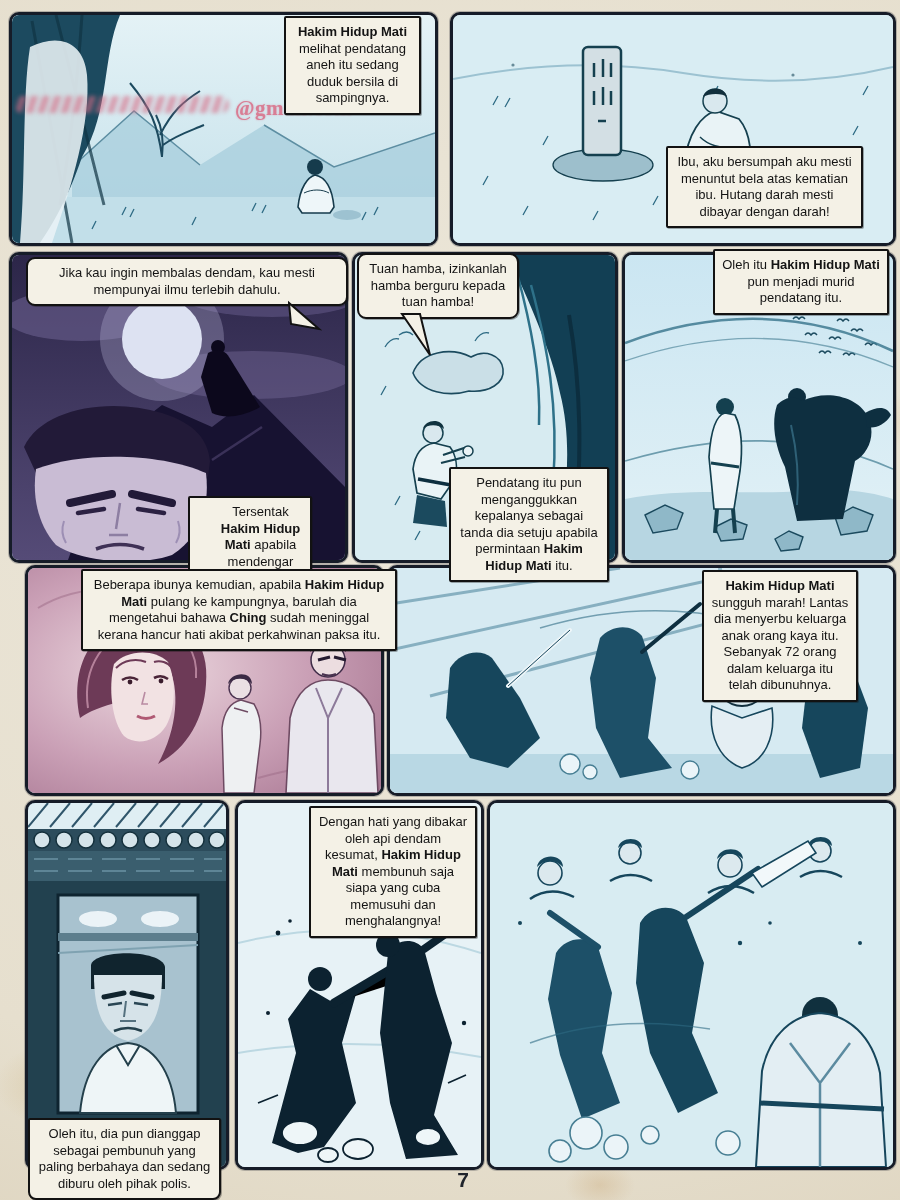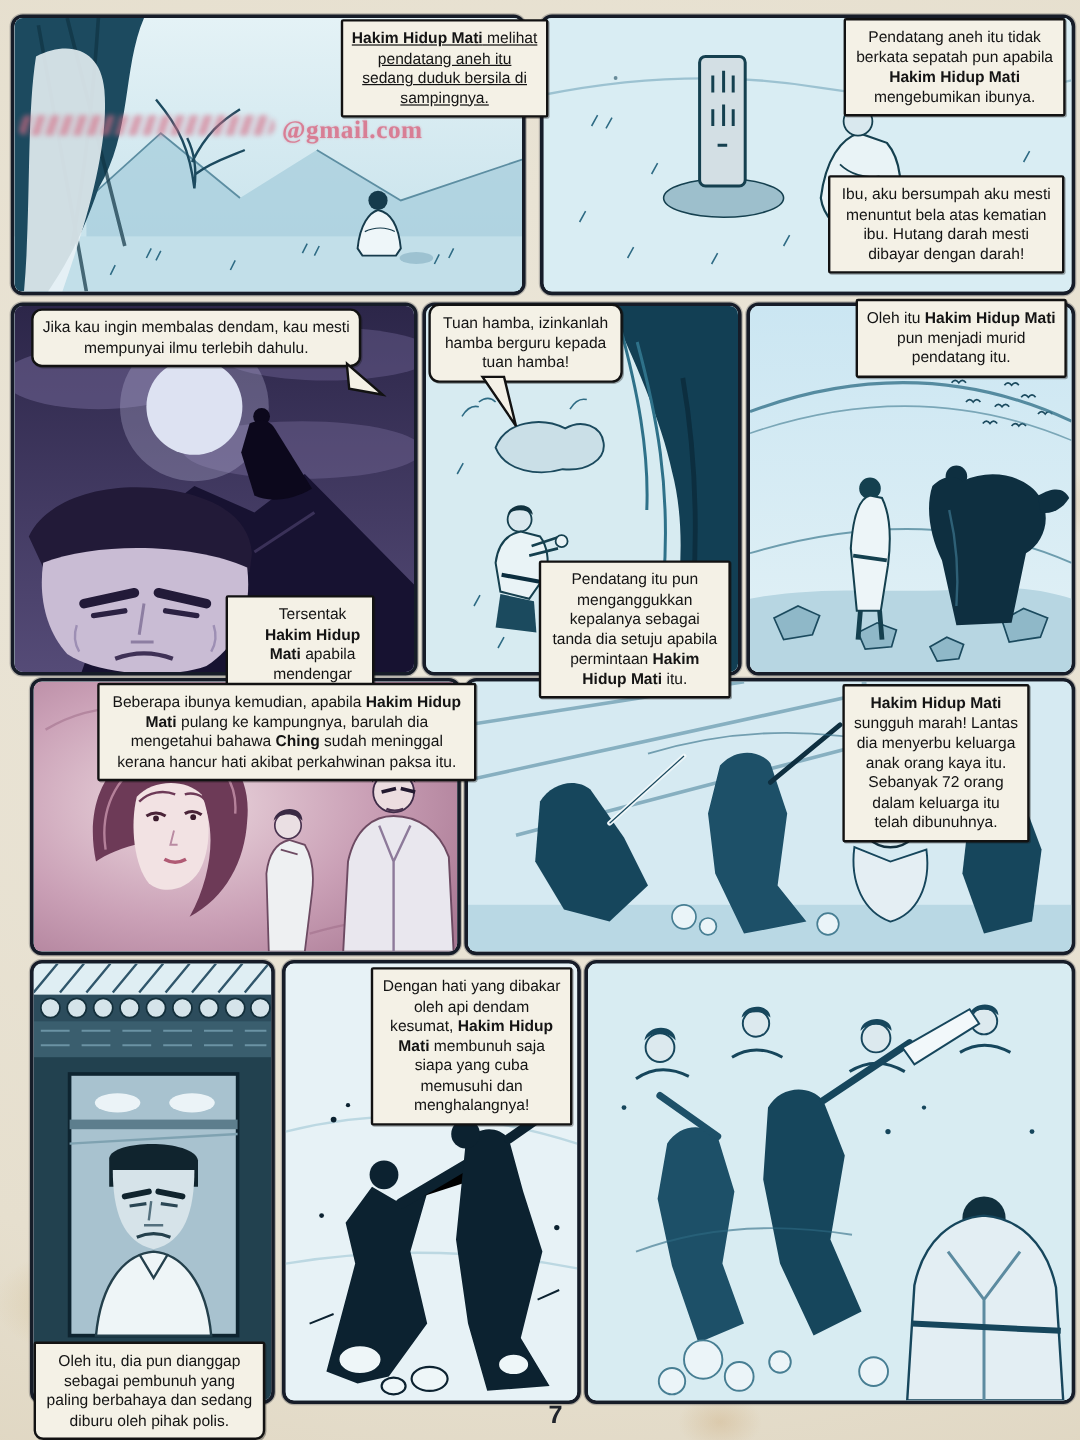--- a/index.html
+++ b/index.html
@@ -348,27 +348,26 @@
       <path d="M40 240 Q120 210 220 226" stroke="#2e6b84" stroke-width="1.6" fill="none" opacity=".6"></path>
       <g fill="#16465c">
         <circle cx="250" cy="140" r="2.2"></circle>
           <circle cx="280" cy="120" r="1.8"></circle>
           <circle cx="370" cy="140" r="2"></circle>
           <circle cx="30" cy="120" r="2"></circle>
       </g>
     </svg>
   </div>
 
-  <div class="cap" style="left:284px;top:16px;width:173px;text-decoration:underline;"><span class="b">Hakim Hidup Mati</span><span> melihat pendatang aneh itu sedang duduk bersila di sampingnya.</span></div>
-
-  <div class="cap" style="left:703px;top:15px;width:185px;"><span>Pendatang aneh itu tidak berkata sepatah pun apabila </span><span class="b">Hakim Hidup Mati</span><span> mengebumikan ibunya.</span></div>
-
-  <div class="cap" style="left:690px;top:146px;width:197px;"><span>Ibu, aku bersumpah aku mesti menuntut bela atas kematian ibu. Hutang darah mesti dibayar dengan darah!</span></div>
-
-  <div class="speech" style="left:26px;top:257px;width:275px;"><span>Jika kau ingin membalas dendam, kau mesti mempunyai ilmu terlebih dahulu.</span></div>
+  <div class="cap" style="left:284px;top:16px;width:137px;"><span class="b">Hakim Hidup Mati</span><span> melihat pendatang aneh itu sedang duduk bersila di sampingnya.</span></div>
+
+
+  <div class="cap" style="left:666px;top:146px;width:197px;"><span>Ibu, aku bersumpah aku mesti menuntut bela atas kematian ibu. Hutang darah mesti dibayar dengan darah!</span></div>
+
+  <div class="speech" style="left:26px;top:257px;width:322px;"><span>Jika kau ingin membalas dendam, kau mesti mempunyai ilmu terlebih dahulu.</span></div>
   <svg class="tail" style="left:288px;top:300px;" width="34" height="32">
     <polygon points="1,3 3,24 31,29" fill="#f4f1e6" stroke="#121212" stroke-width="2"></polygon>
   </svg>
 
   <div class="cap" style="left:188px;top:496px;width:124px;padding-left:28px;"><span>Tersentak </span><span class="b">Hakim Hidup Mati</span><span> apabila mendengar kata-kata pendatang itu.</span></div>
 
   <div class="speech" style="left:357px;top:253px;width:162px;"><span>Tuan hamba, izinkanlah hamba berguru kepada tuan hamba!</span></div>
   <svg class="tail" style="left:398px;top:313px;" width="36" height="44">
     <polygon points="4,1 22,1 32,42" fill="#f4f1e6" stroke="#121212" stroke-width="2"></polygon>
   </svg>

